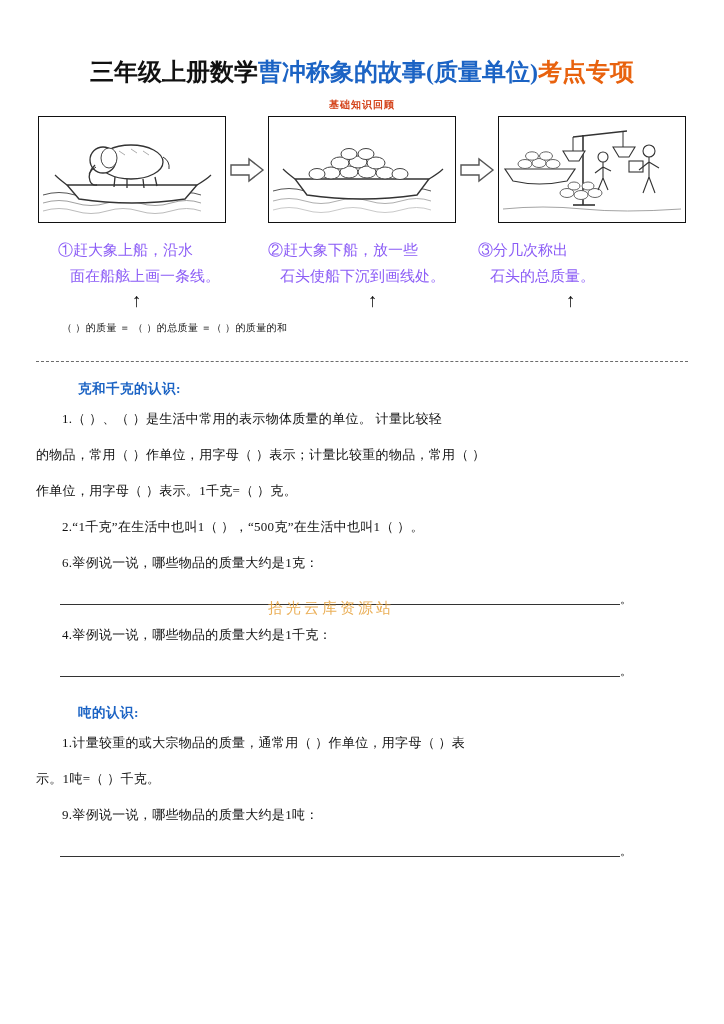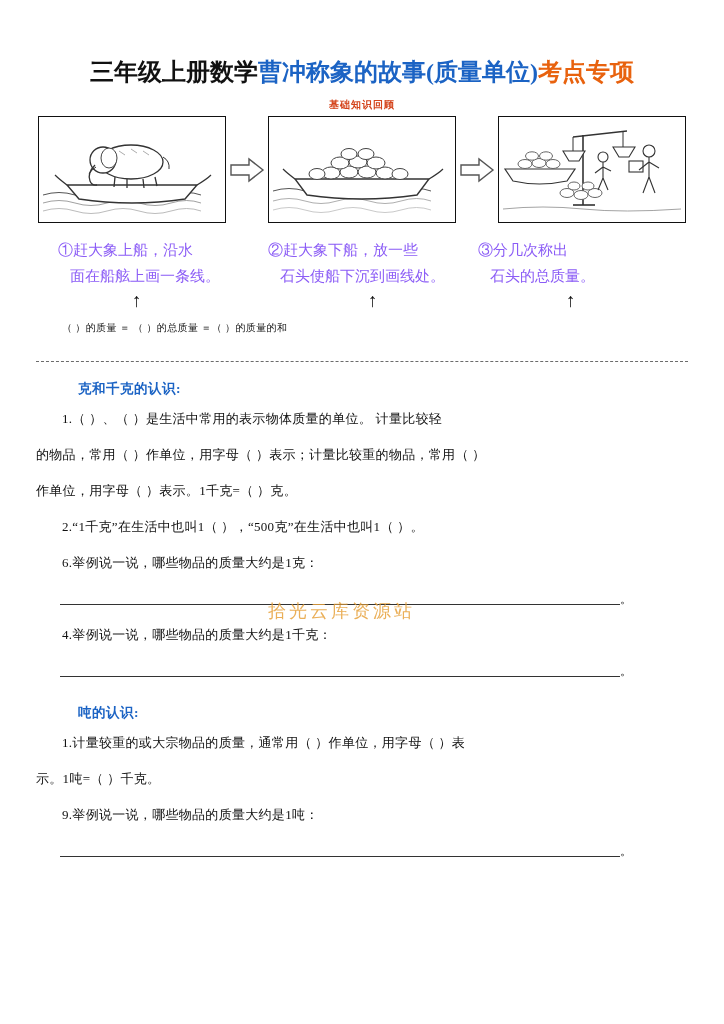--- a/index.html
+++ b/index.html
@@ -145,21 +145,21 @@
     margin-left: 24px;
     vertical-align: -2px;
   }
   .tail-dot { font-size: 12px; }
 
   
   .watermark {
     position: absolute;
     left: 268px;
     top: 543px;
-    font-size: 18px;
+    font-size: 15px;
     color: #e7a23c;
     opacity: 0.85;
     letter-spacing: 3px;
     font-family: "Liberation Sans", sans-serif;
     pointer-events: none;
   }
 </style>
 </head>
 <body>
 

